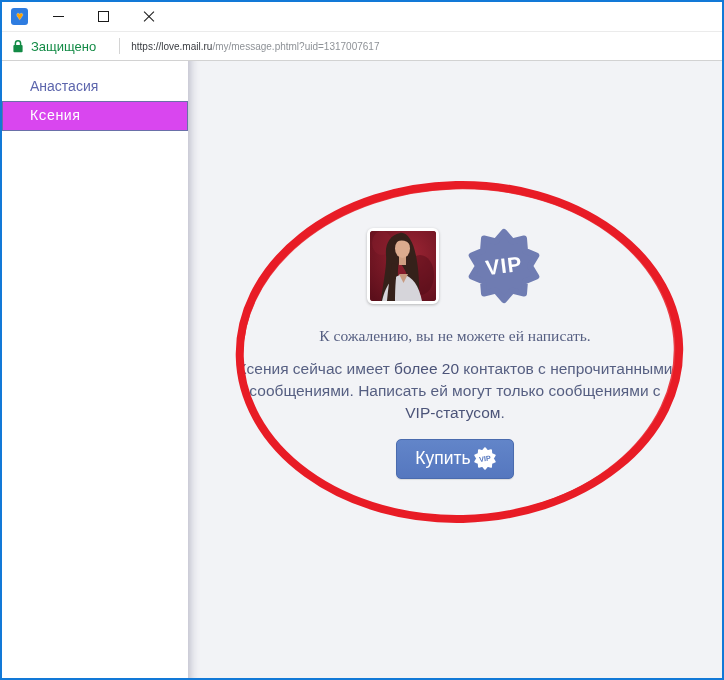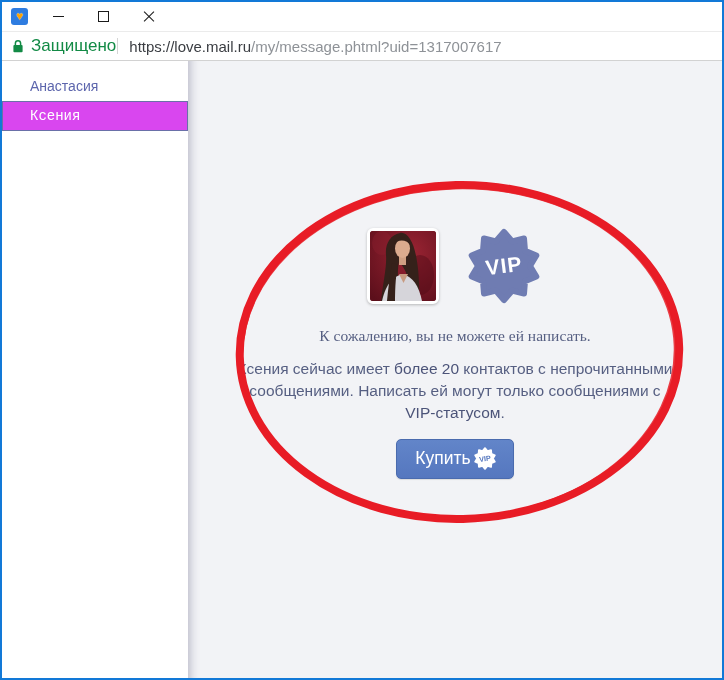--- a/index.html
+++ b/index.html
@@ -28,23 +28,23 @@
   }
   .glyph-close::before { transform:rotate(45deg); }
   .glyph-close::after  { transform:rotate(-45deg); }
   
   .addressbar {
     height:28px; flex:0 0 auto; background:#fff;
     border-top:1px solid #ebebeb; border-bottom:1px solid #d2d2d2;
     display:flex; align-items:center; padding:0 10px;
   }
   .lock-icon { width:12px; height:14px; flex:0 0 auto; }
-  .secure-label { color:#128a45; font-size:17px; margin:0 1px 0 7px; }
+  .secure-label { color:#128a45; font-size:13px; margin:0 23px 0 7px; }
   .addr-divider { width:1px; height:16px; background:#d4d4d4; margin-right:11px; }
-  .url { font-size:15px; color:#3a3d42; white-space:nowrap; }
+  .url { font-size:10px; color:#3a3d42; white-space:nowrap; }
   .url .path { color:#8e9297; }
   
   .content-row { flex:1; display:flex; min-height:0; }
   .sidebar { width:186px; flex:0 0 auto; background:#fff; padding-top:10px; box-sizing:border-box; }
   .side-item { height:30px; line-height:30px; padding-left:28px; font-size:14px; color:#5d66ad; cursor:pointer; }
   .side-item.selected { background:#d946ef; color:#ffffff; box-shadow:inset 0 0 0 1px #6a70a8;font-family:Liberation Mono, monospace; }
   .main {
     flex:1; background:#f2f3f6; position:relative;
     box-shadow:inset 12px 0 10px -10px rgba(70,70,110,0.35);
   }

